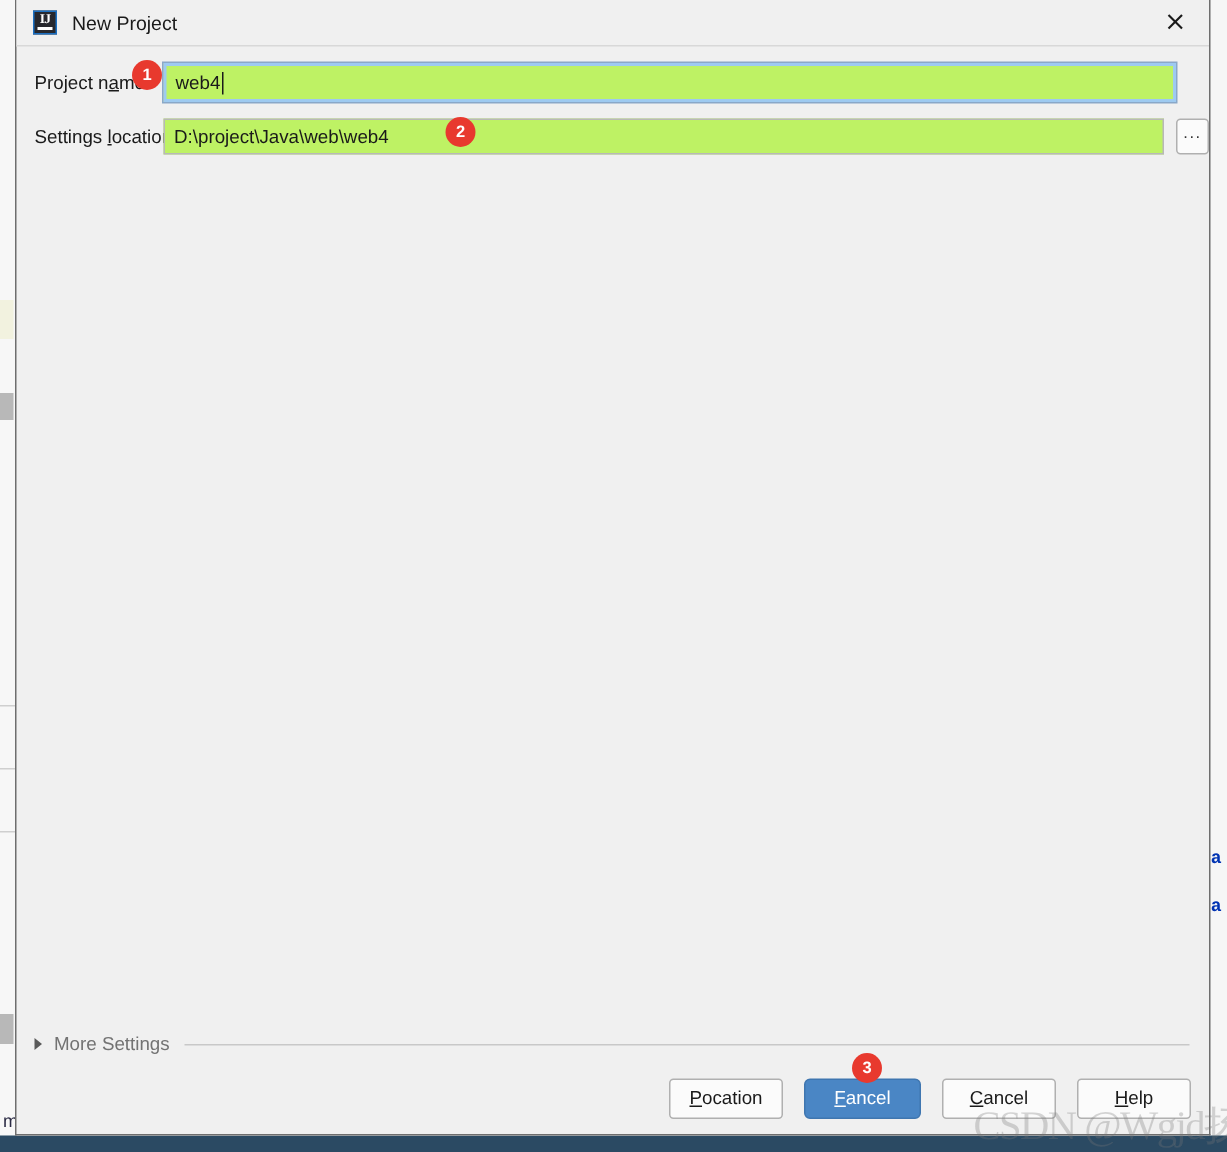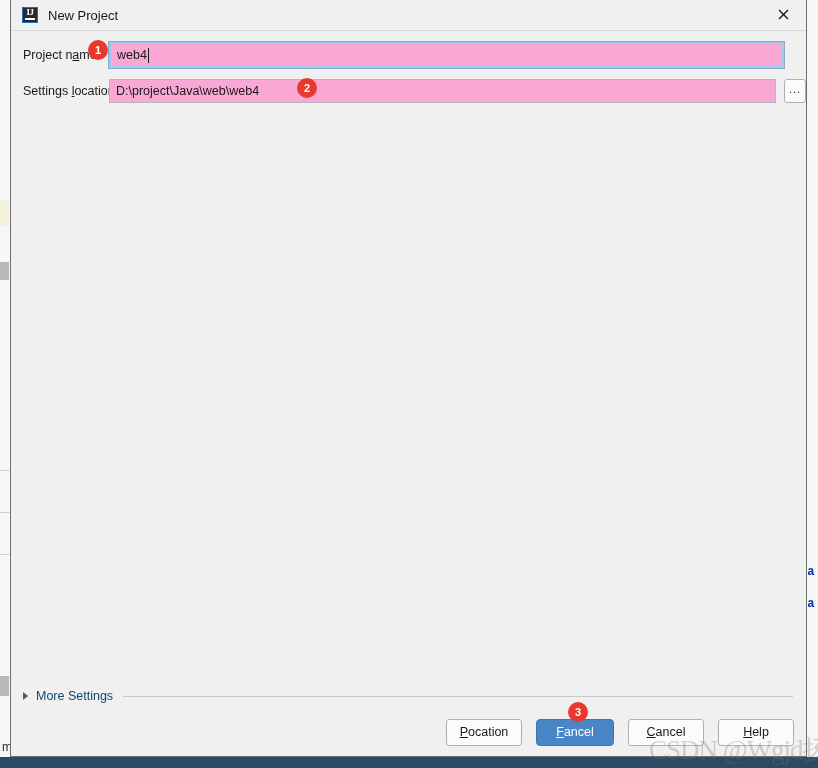--- a/index.html
+++ b/index.html
@@ -176,21 +176,21 @@
     font-size: 12.5px;
     color: #1a1a1a;
     white-space: nowrap;
     flex: 0 0 auto;
   }
   .field-label u { text-decoration: underline; }
 
   .text-input {
     height: 24px;
     box-sizing: border-box;
-    background: #f9a8d4;
+    background: #bef264;
     font-family: "Liberation Sans", sans-serif;
     font-size: 12.5px;
     color: #1a1a1a;
     padding: 0 6px;
     display: flex;
     align-items: center;
     position: relative;
   }
   .text-input.focused {
     border: 2px solid #9ecaf0;
@@ -262,21 +262,21 @@
   .expander-triangle {
     width: 0; height: 0;
     border-left: 5px solid #5a5a5a;
     border-top: 4px solid transparent;
     border-bottom: 4px solid transparent;
     margin-right: 8px;
     flex: 0 0 auto;
   }
   .more-settings-label {
     font-size: 12.5px;
-    color: #0c4a6e;
+    color: #737373;
     white-space: nowrap;
     flex: 0 0 auto;
   }
   .more-settings-rule {
     flex: 1 1 auto;
     height: 1px;
     background: #c8c8c8;
     margin-left: 10px;
   }
 

